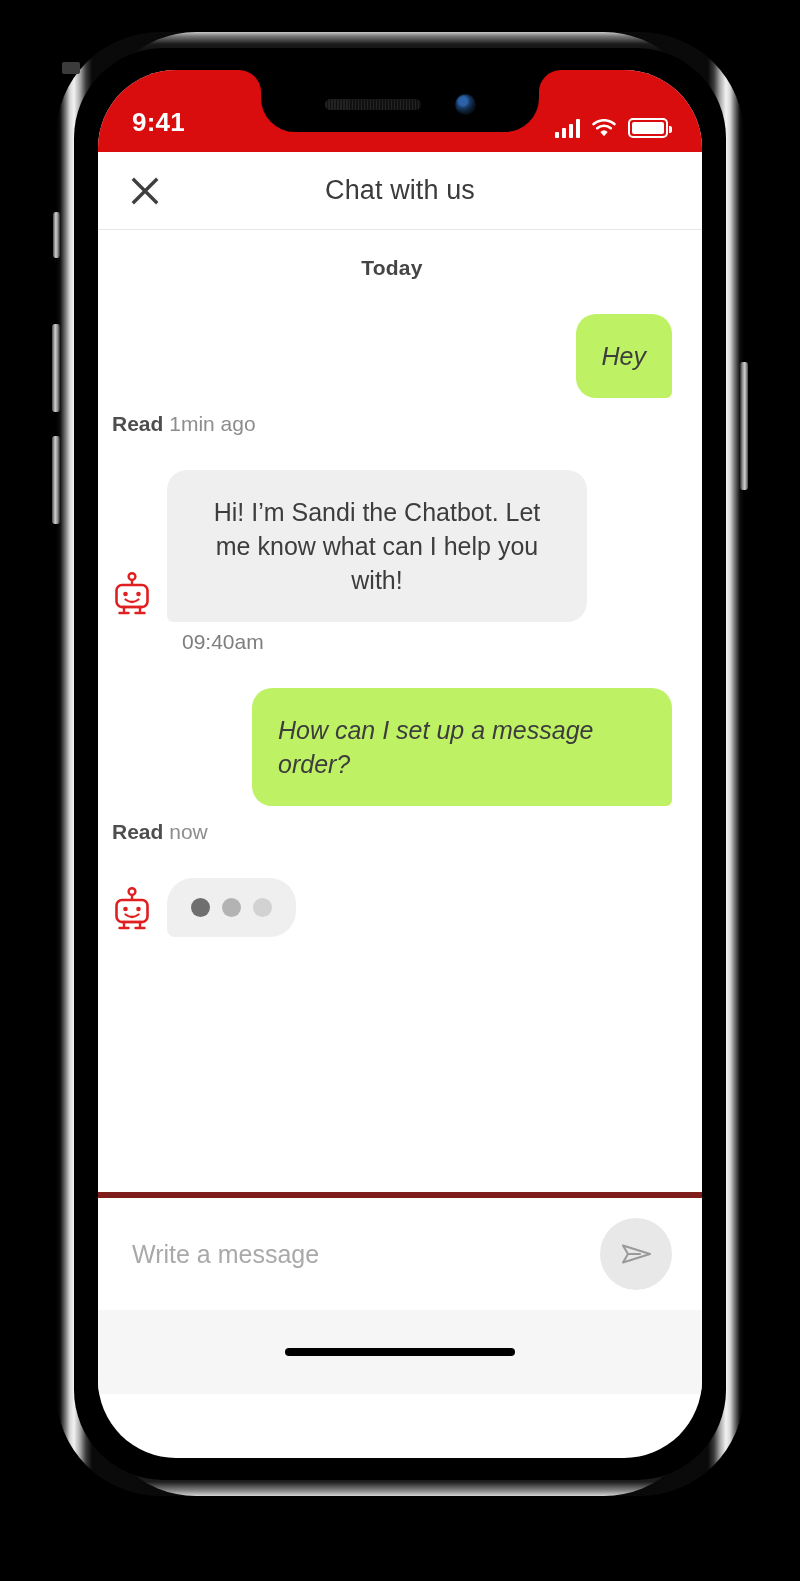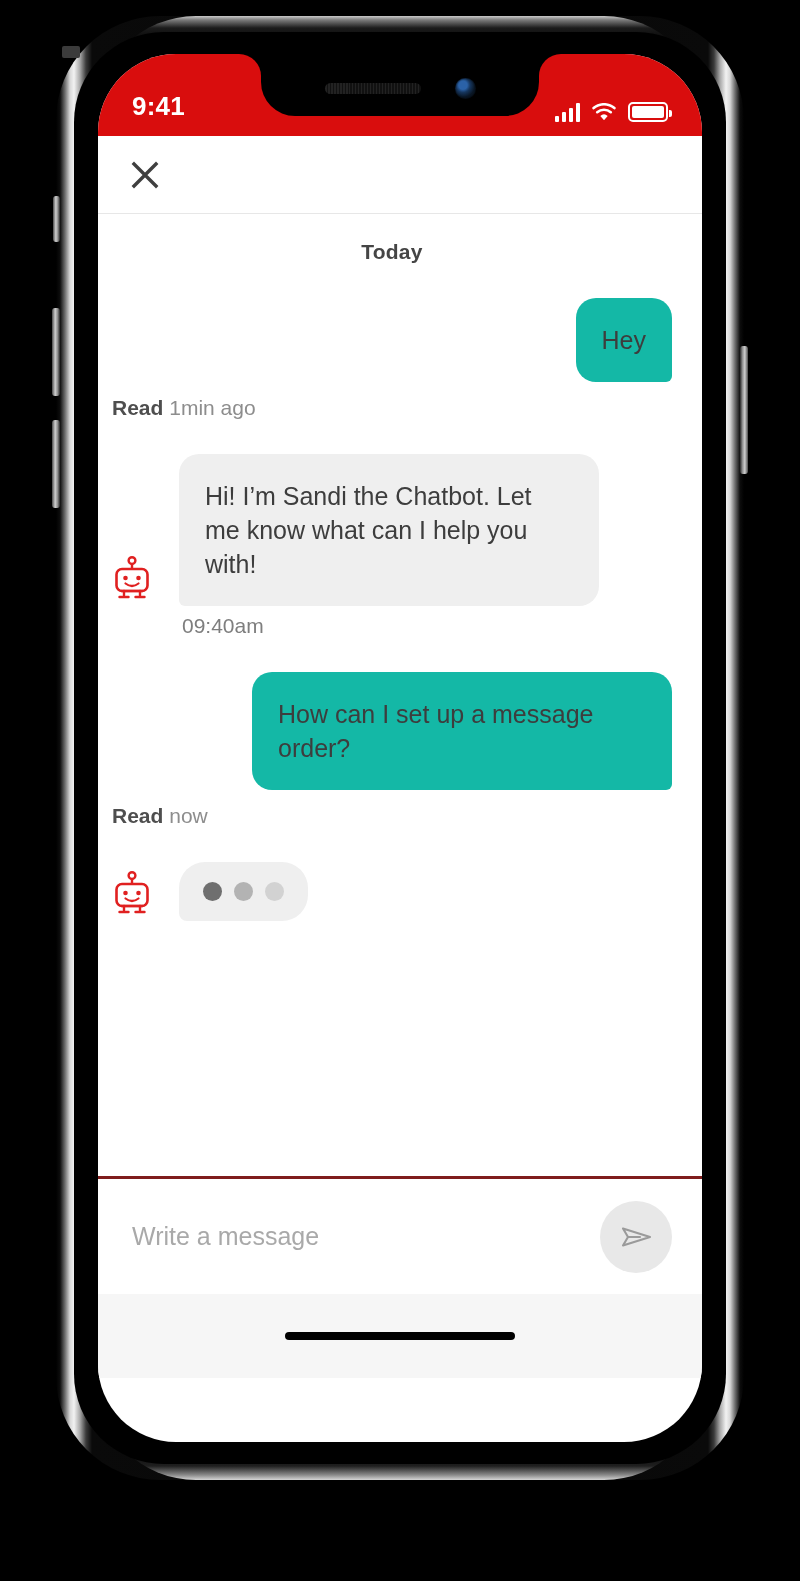--- a/index.html
+++ b/index.html
@@ -6,21 +6,21 @@
   html, body {
     width: 800px; height: 1581px;
     background: #000000;
     font-family: "Liberation Sans", sans-serif;
     overflow: hidden;
   }
 
   
   .device-wrap {
     position: absolute;
-    left: 56px; top: 16px;
+    left: 56px; top: 32px;
     width: 688px; height: 1464px;
   }
 
   
   .frame-outer {
     position: absolute; inset: 0;
     border-radius: 104px;
     background: linear-gradient(90deg,
       #000 0px, #0d0d0d 4px, #6e6e6e 9px, #d8d8d8 14px,
       #f2f2f2 18px, #a8a8a8 24px, #3a3a3a 30px, #0a0a0a 36px,
@@ -163,48 +163,48 @@
   }
 
   .row { display: flex; margin-bottom: 4px; }
   .row.out { justify-content: flex-end; }
 
   .bubble {
     max-width: 420px;
     padding: 25px 26px;
     font-size: 25px; line-height: 1.36; color: #3d3d3d;
   }
-  .bubble.out { background: #14b8a6; border-radius: 20px 20px 6px 20px; }
+  .bubble.out { background: #bef264; border-radius: 20px 20px 6px 20px; font-style: italic; }
   .bubble.in  { background: #efefef; border-radius: 20px 20px 20px 6px; }
 
   .meta-out {
     font-size: 21px; color: #8d8d8d;
     margin: 14px 2px 34px 0;
   }
   .meta-out b { color: #4e4e4e; font-weight: 700; }
 
-  .in-block { display: flex; align-items: flex-end; gap: 27px; margin-bottom: 6px; }
+  .in-block { display: flex; align-items: flex-end; gap: 15px; margin-bottom: 6px; text-align: center; }
   .avatar { width: 40px; height: 44px; flex: 0 0 40px; margin-bottom: 6px; }
   .avatar svg { display: block; }
   .in-col { display: flex; flex-direction: column; }
   .meta-in { font-size: 21px; color: #7e7e7e; margin: 8px 0 34px 70px; }
 
   
   .typing-bubble {
     background: #efefef; border-radius: 26px 26px 26px 8px;
     padding: 20px 24px; display: flex; align-items: center; gap: 12px;
   }
   .typing-bubble i { width: 19px; height: 19px; border-radius: 50%; display: block; }
   .typing-bubble i:nth-child(1){ background: #6f6f6f; }
   .typing-bubble i:nth-child(2){ background: #b3b3b3; }
   .typing-bubble i:nth-child(3){ background: #d2d2d2; }
 
   
   .composer {
-    border-top: 3px solid #7f1d1d;
+    border-top: 6px solid #7f1d1d;
     height: 118px; background: #fff;
     display: flex; align-items: center; padding: 0 30px 0 34px; gap: 16px;
   }
   .composer-input {
     flex: 1; border: none; outline: none; background: transparent;
     font-family: "Liberation Sans", sans-serif;
     font-size: 25px; color: #3d3d3d;
   }
   .composer-input::placeholder { color: #a9a9a9; }
   .send-btn {
@@ -260,20 +260,21 @@
           <div class="camera"></div>
         </div>
       </div>
 
       <div class="chat-header">
         <div class="close-btn">
           <svg width="30" height="30" viewBox="0 0 30 30">
             <path d="M4 4 L26 26 M26 4 L4 26" stroke="#3f3f3f" stroke-width="3.4" stroke-linecap="square"></path>
           </svg>
         </div>
+        <div class="chat-title">Chat with us</div>
       </div>
 
       <div class="messages">
 
         <div class="day-divider">Today</div>
 
         <div class="row out">
           <div class="bubble out">Hey</div>
         </div>
         <div class="meta-out">

